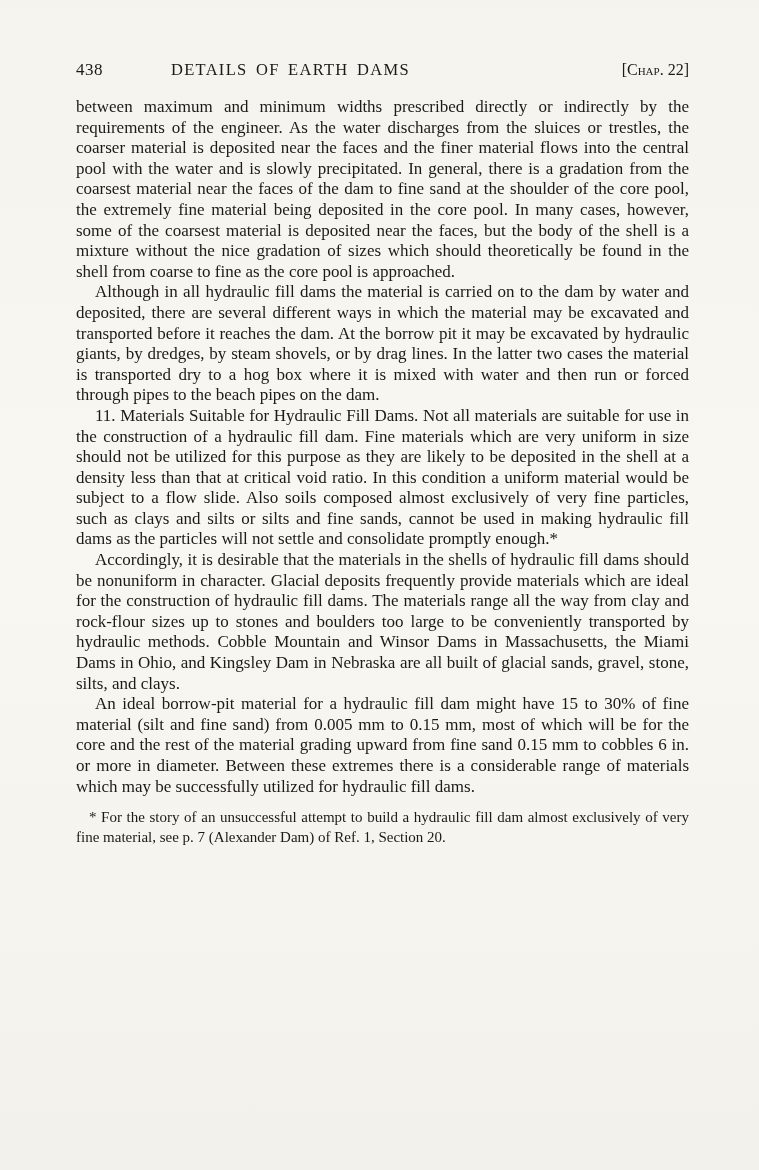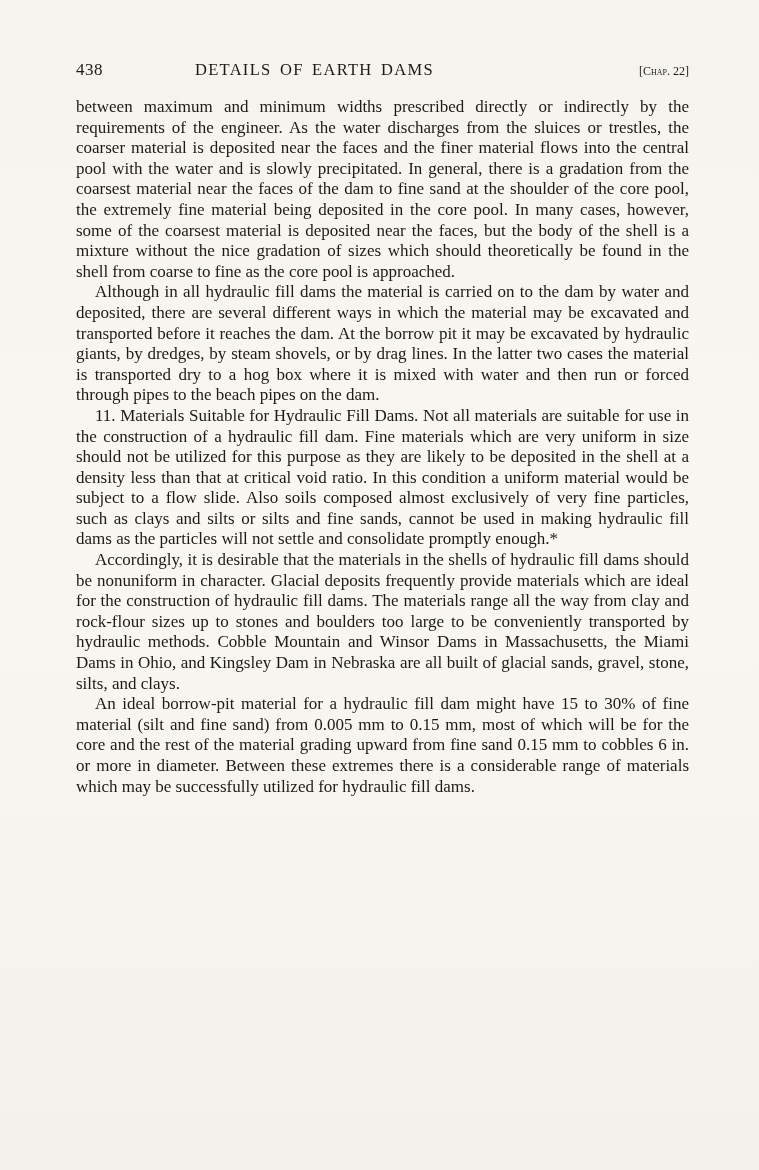--- a/index.html
+++ b/index.html
@@ -16,38 +16,37 @@
     background: linear-gradient(180deg, #f4f3ee 0%, #f8f7f2 45%, #f3f1eb 100%);
     padding: 60px 70px 0 76px;
     font-family: "Liberation Serif", "DejaVu Serif", serif;
     color: #1c1a17;
     overflow: hidden;
   }
   .header {
     display: flex;
     align-items: baseline;
     margin-bottom: 17px;
-    gap: 24px;
   }
   .pagenum {
     width: 95px;
     font-size: 17px;
     letter-spacing: 0.5px;
   }
   .running-title {
     flex: 1;
     text-align: left;
     font-size: 16.5px;
     letter-spacing: 1.3px;
     word-spacing: 3px;
   }
   .chapter {
     width: 95px;
     text-align: right;
-    font-size: 12px;
+    font-size: 16px;
     font-variant: small-caps;
   }
   .body p {
     margin: 0;
     font-size: 17px;
     line-height: 20.6px;
     text-align: justify;
     text-indent: 19px;
   }
   .body p.noindent {
@@ -79,14 +78,17 @@
   </div>
 
   <div class="body">
     <p class="noindent"><span>between maximum and minimum widths prescribed directly or indirectly by the requirements of the engineer.  As the water discharges from the sluices or trestles, the coarser material is deposited near the faces and the finer material flows into the central pool with the water and is slowly precipitated. In general, there is a gradation from the coarsest material near the faces of the dam to fine sand at the shoulder of the core pool, the extremely fine material being deposited in the core pool.  In many cases, however, some of the coarsest material is deposited near the faces, but the body of the shell is a mixture without the nice gradation of sizes which should theoretically be found in the shell from coarse to fine as the core pool is approached.</span></p>
     <p><span>Although in all hydraulic fill dams the material is carried on to the dam by water and deposited, there are several different ways in which the material may be excavated and transported before it reaches the dam.  At the borrow pit it may be excavated by hydraulic giants, by dredges, by steam shovels, or by drag lines.  In the latter two cases the material is transported dry to a hog box where it is mixed with water and then run or forced through pipes to the beach pipes on the dam.</span></p>
     <p><b class="lead">11. Materials Suitable for Hydraulic Fill Dams.</b> <span>Not all materials are suitable for use in the construction of a hydraulic fill dam.  Fine materials which are very uniform in size should not be utilized for this purpose as they are likely to be deposited in the shell at a density less than that at critical void ratio.  In this condition a uniform material would be subject to a flow slide.  Also soils composed almost exclusively of very fine particles, such as clays and silts or silts and fine sands, cannot be used in making hydraulic fill dams as the particles will not settle and consolidate promptly enough.*</span></p>
     <p><span>Accordingly, it is desirable that the materials in the shells of hydraulic fill dams should be nonuniform in character.  Glacial deposits frequently provide materials which are ideal for the construction of hydraulic fill dams. The materials range all the way from clay and rock-flour sizes up to stones and boulders too large to be conveniently transported by hydraulic methods. Cobble Mountain and Winsor Dams in Massachusetts, the Miami Dams in Ohio, and Kingsley Dam in Nebraska are all built of glacial sands, gravel, stone, silts, and clays.</span></p>
     <p><span>An ideal borrow-pit material for a hydraulic fill dam might have 15 to 30% of fine material (silt and fine sand) from 0.005 mm to 0.15 mm, most of which will be for the core and the rest of the material grading upward from fine sand 0.15 mm to cobbles 6 in. or more in diameter.  Between these extremes there is a considerable range of materials which may be successfully utilized for hydraulic fill dams.</span></p>
   </div>
 
+  <div class="footnote">
+    <p>* For the story of an unsuccessful attempt to build a hydraulic fill dam almost exclusively of very fine material, see p. 7 (Alexander Dam) of Ref. 1, Section 20.</p>
+  </div>
 
 </div>
 
 </body></html>

